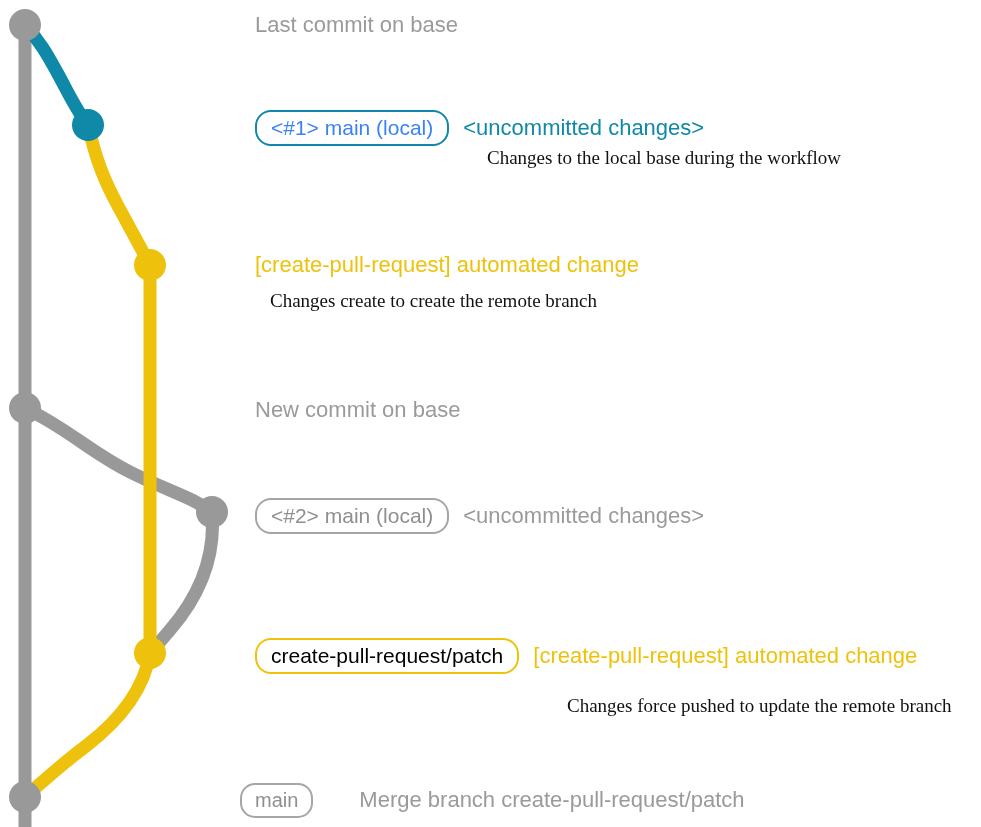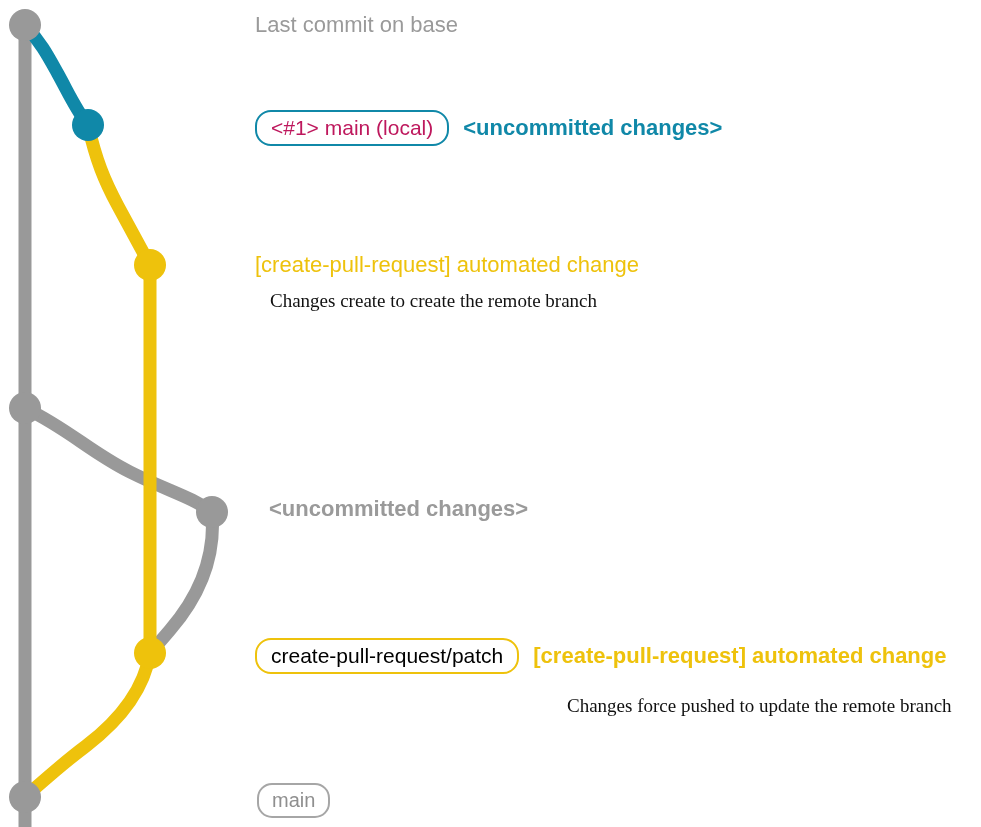--- a/index.html
+++ b/index.html
@@ -39,21 +39,21 @@
     border-radius: 16px;
     padding: 5px 14px 6px 14px;
     font-size: 21px;
     line-height: 1;
     color: #999999;
     background: transparent;
     font-family: "Liberation Sans", sans-serif;
   }
   .pill.teal {
     border-color: #1088a8;
-    color: #be185d;
+    color: #3b82f6;
   }
   .pill.yellow {
     border-color: #eec20c;
     color: #000000;
   }
   .pill.gray {
     border-color: #a6a6a6;
     color: #8f8f8f;
   }
   .pill.small {
@@ -62,21 +62,21 @@
     border-radius: 15px;
   }
   .subject {
     font-size: 22px;
     line-height: 1;
     font-family: "Liberation Sans", sans-serif;
   }
   .subject.teal   { color: #1088a8; }
   .subject.yellow { color: #eec20c; }
   .subject.gray   { color: #9a9a9a; }
-  .subject.pad    { margin-left: 14px; font-weight: bold; }
+  .subject.pad    { margin-left: 14px; }
   .headline {
     position: absolute;
     font-size: 22px;
     line-height: 1;
     color: #9a9a9a;
     font-family: "Liberation Sans", sans-serif;
     white-space: nowrap;
   }
   .headline.yellow { color: #eec20c; }
   .desc {
@@ -114,32 +114,36 @@
     <circle cx="150" cy="653" r="16" fill="#eec20c"></circle>
     <circle cx="25" cy="797" r="16" fill="#999999"></circle>
   </svg>
 
   <div class="headline" style="left:255px; top:14px;">Last commit on base</div>
 
   <div class="row" style="left:255px; top:110px;">
     <span class="pill teal">&lt;#1&gt; main (local)</span>
     <span class="subject teal pad">&lt;uncommitted changes&gt;</span>
   </div>
+  <div class="desc" style="left:487px; top:148px;">Changes to the local base during the workflow</div>
 
   <div class="headline yellow" style="left:255px; top:254px;">[create-pull-request] automated change</div>
   <div class="desc" style="left:270px; top:291px;">Changes create to create the remote branch</div>
 
+  <div class="headline" style="left:255px; top:399px;">New commit on base</div>
 
   <div class="row" style="left:255px; top:498px;">
+    <span class="pill gray">&lt;#2&gt; main (local)</span>
     <span class="subject gray pad">&lt;uncommitted changes&gt;</span>
   </div>
 
   <div class="row" style="left:255px; top:638px;">
     <span class="pill yellow">create-pull-request/patch</span>
     <span class="subject yellow pad">[create-pull-request] automated change</span>
   </div>
   <div class="desc" style="left:567px; top:696px;">Changes force pushed to update the remote branch</div>
 
-  <div class="row" style="left:257px; top:783px;gap:32px;">
+  <div class="row" style="left:240px; top:783px;gap:32px;">
     <span class="pill gray small">main</span>
+    <span class="subject gray pad">Merge branch create-pull-request/patch</span>
   </div>
 
 </div>
 
 </body></html>

